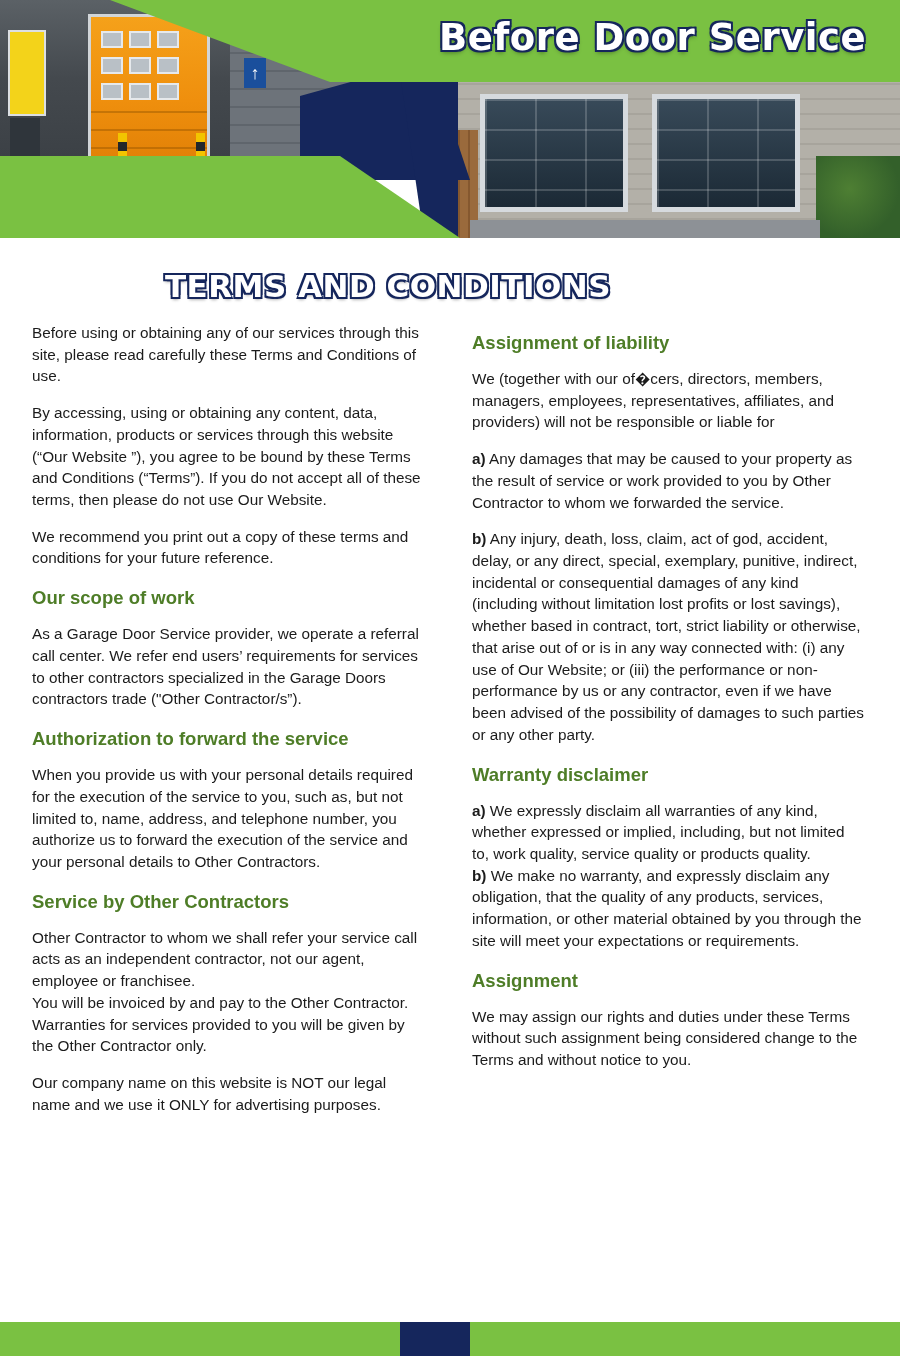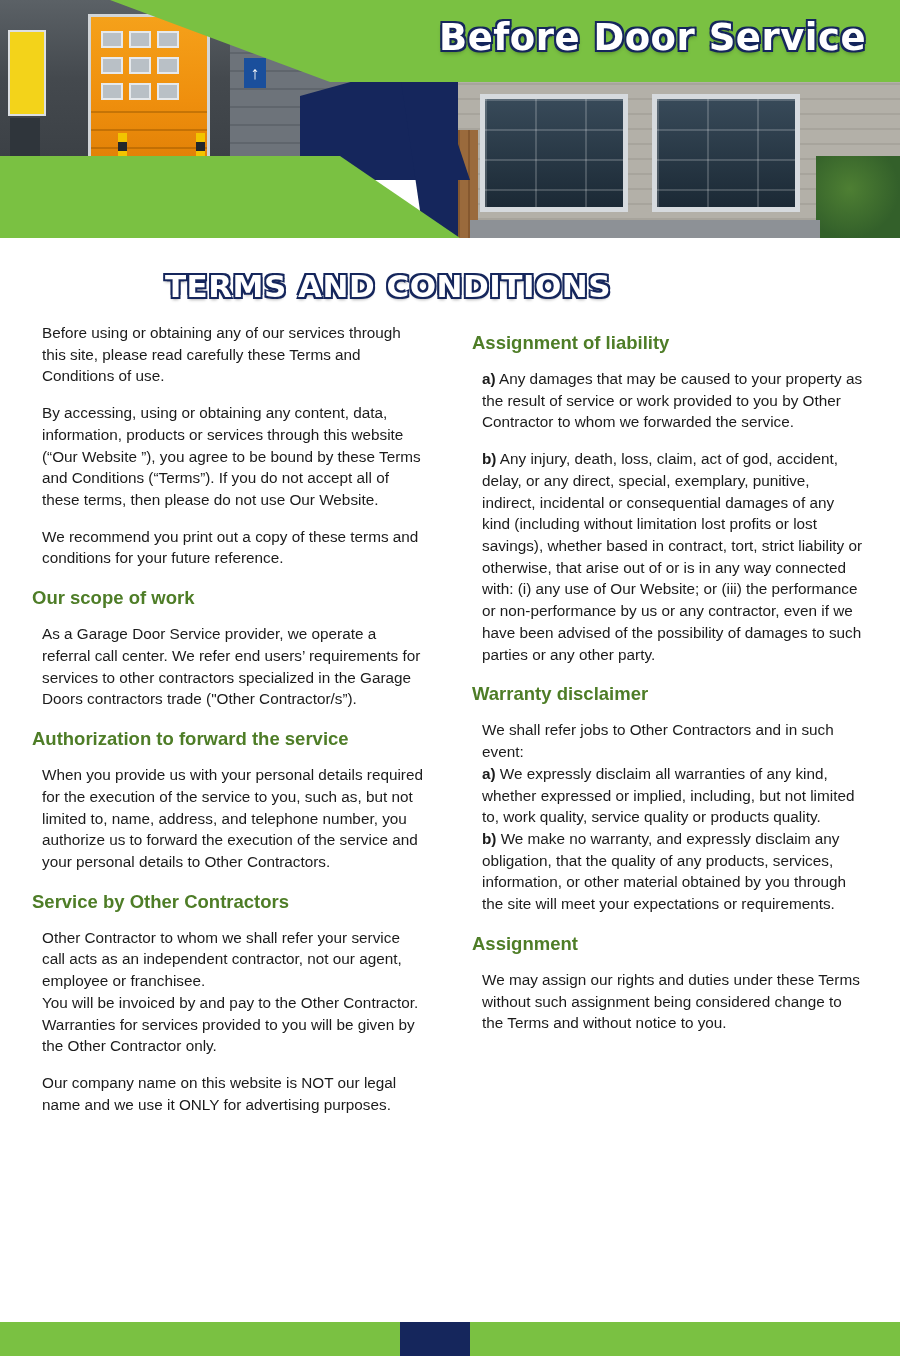--- a/index.html
+++ b/index.html
@@ -187,21 +187,21 @@
     position: absolute;
     top: 322px; left: 0;
     width: 900px; height: 1000px;
     display: flex;
     gap: 48px;
     padding: 0 30px 0 32px;
     box-sizing: border-box;
   }
   .col { width: 392px; }
   .col p {
-    margin: 0 0 15px 10px;
+    margin: 0 0 15px 0;
     font-size: 15.3px;
     line-height: 1.42;
     color: #1b1b1b;
     font-family: "Liberation Sans", sans-serif;
   }
   .col p.tight { margin-bottom: 0; }
   h2.section {
     font-size: 18.5px;
     color: #4e7d27;
     margin: 18px 0 14px 0;
@@ -293,25 +293,25 @@
 
     <h2 class="section">Service by Other Contractors</h2>
     <p class="tight">Other Contractor to whom we shall refer your service call acts as an independent contractor, not our agent, employee or franchisee.</p>
     <p class="tight">You will be invoiced by and pay to the Other Contractor.</p>
     <p>Warranties for services provided to you will be given by the Other Contractor only.</p>
     <p>Our company name on this website is NOT our legal name and we use it ONLY for advertising purposes.</p>
   </div>
 
   <div class="col">
     <h2 class="section first">Assignment of liability</h2>
+    <p>We (together with our of�cers, directors, members, managers, employees, representatives, affiliates, and providers) will not be responsible or liable for</p>
     <p><span class="lbl">a)</span><span> Any damages that may be caused to your property as the result of service or work provided to you by Other Contractor to whom we forwarded the service.</span></p>
     <p><span class="lbl">b)</span><span> Any injury, death, loss, claim, act of god, accident, delay, or any direct, special, exemplary, punitive, indirect, incidental or consequential damages of any kind (including without limitation lost profits or lost savings), whether based in contract, tort, strict liability or otherwise, that arise out of or is in any way connected with: (i) any use of Our Website; or (iii) the performance or non-performance by us or any contractor, even if we have been advised of the possibility of damages to such parties or any other party.</span></p>
 
     <h2 class="section">Warranty disclaimer</h2>
-    <p class="tight">We shall refer jobs to Other Contractors and in such event:</p>
     <p class="tight"><span class="lbl">a)</span><span> We expressly disclaim all warranties of any kind, whether expressed or implied, including, but not limited to, work quality, service quality or products quality.</span></p>
     <p><span class="lbl">b)</span><span> We make no warranty, and expressly disclaim any obligation, that the quality of any products, services, information, or other material obtained by you through the site will meet your expectations or requirements.</span></p>
 
     <h2 class="section">Assignment</h2>
     <p>We may assign our rights and duties under these Terms without such assignment being considered change to the Terms and without notice to you.</p>
   </div>
 </div>
 
 <div class="footer">
   <div class="footer-navy"></div>

